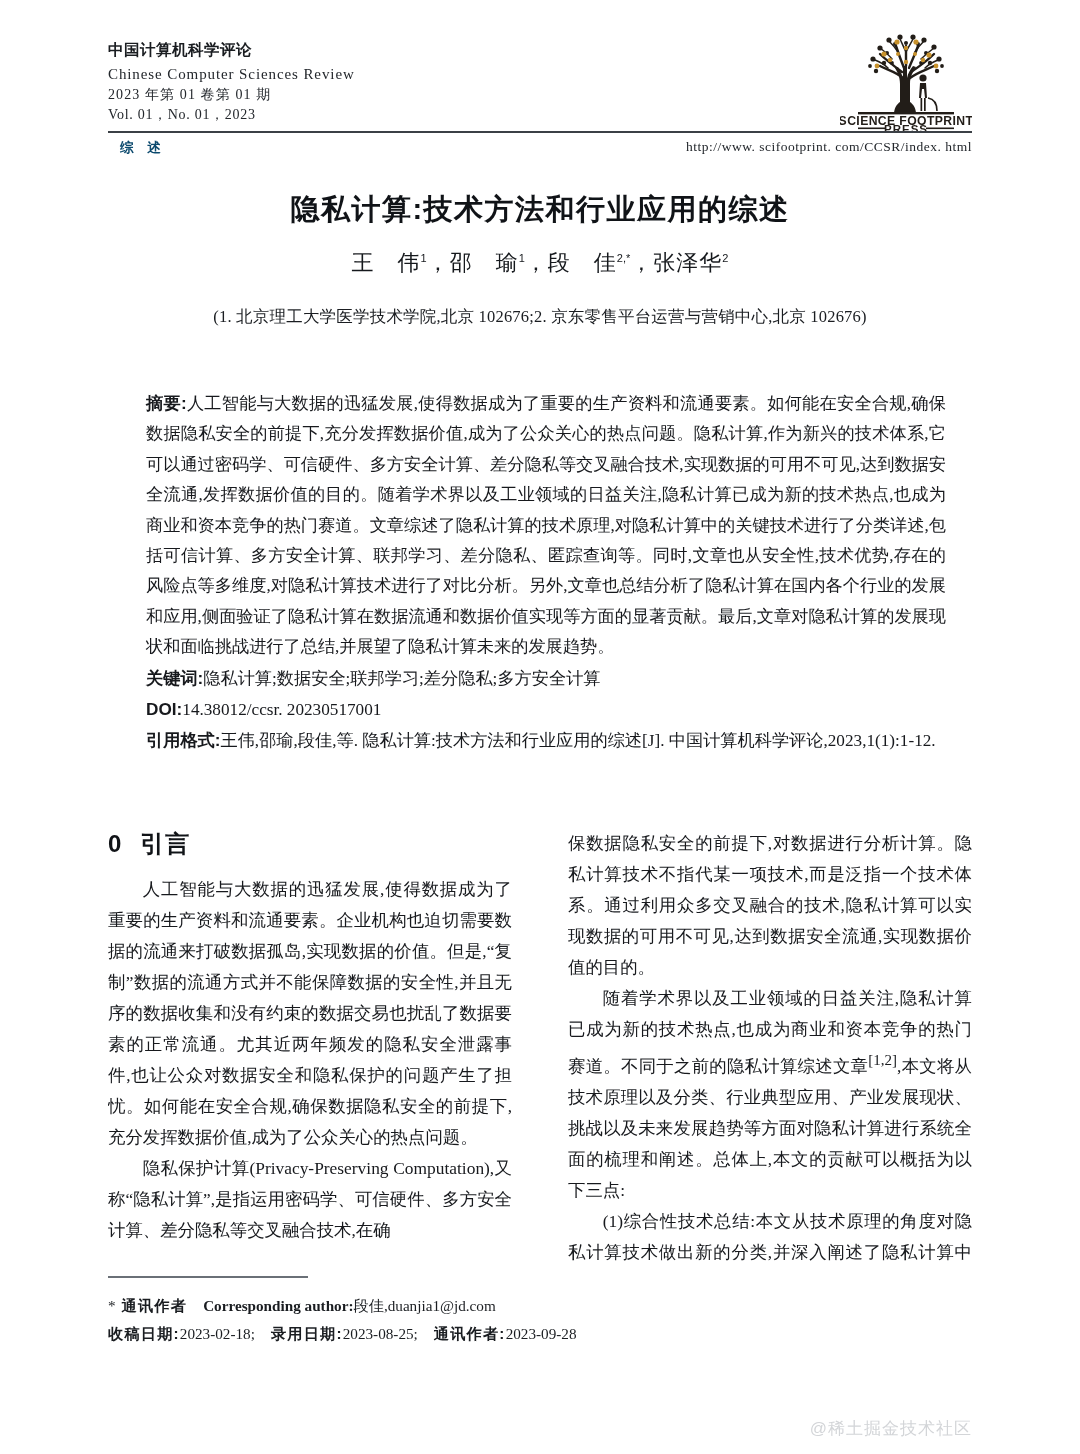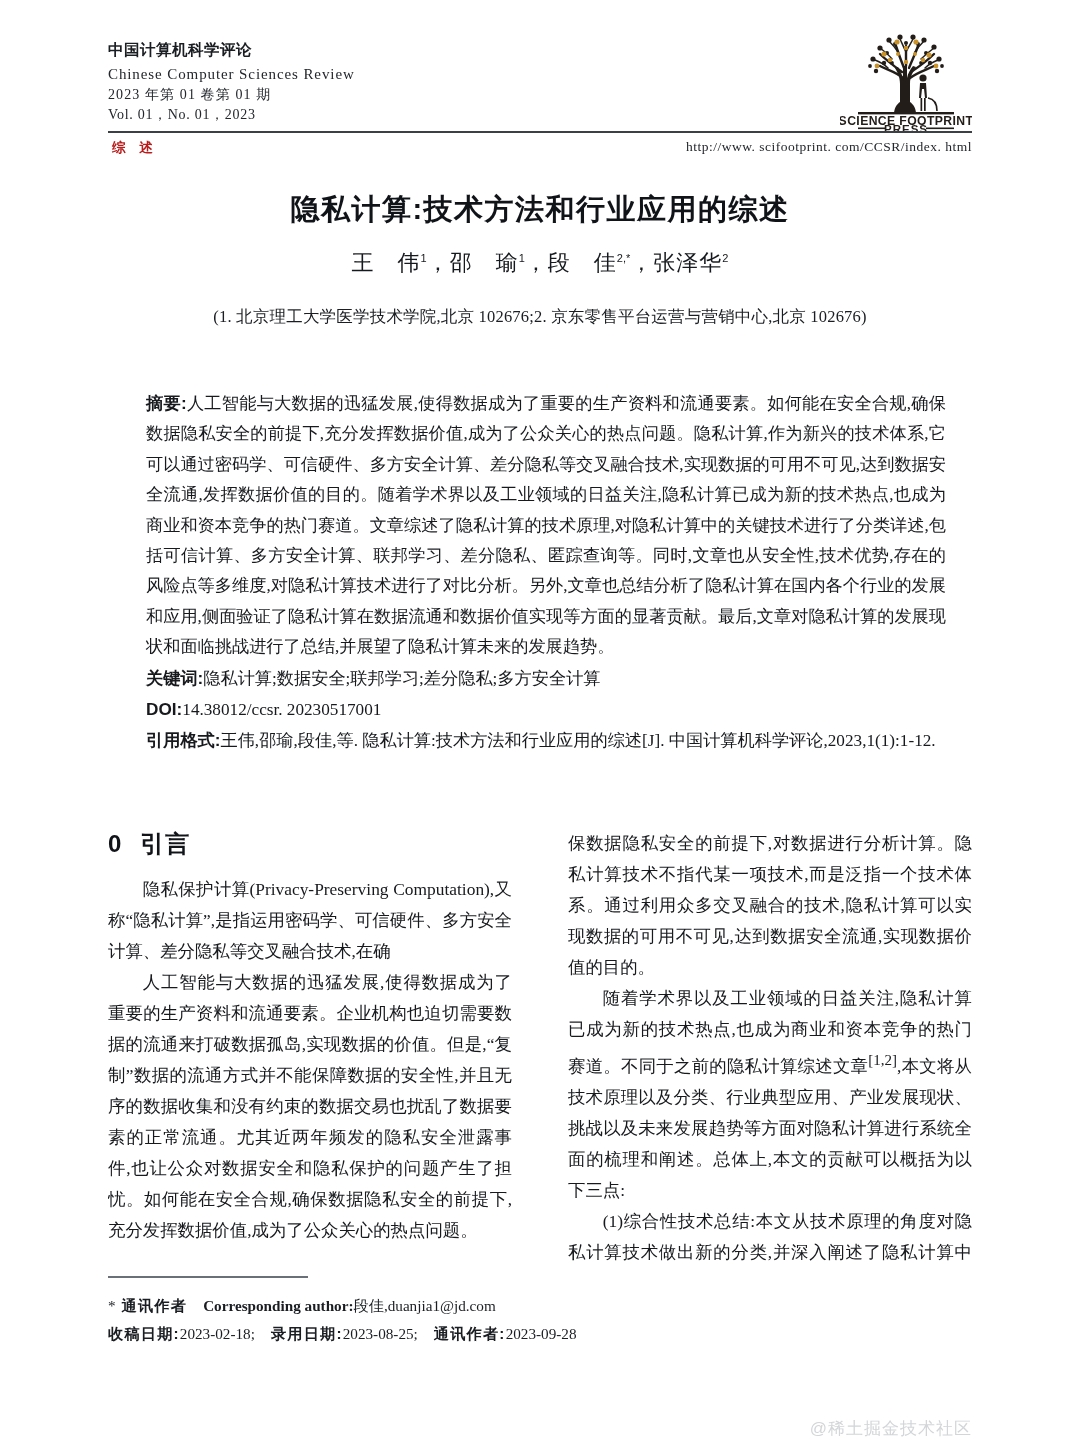--- a/index.html
+++ b/index.html
@@ -90,26 +90,26 @@
   }
   .subheader {
     position: absolute;
     left: 108px;
     top: 139px;
     width: 864px;
     height: 24px;
   }
   .sub-left {
     position: absolute;
-    left: 4px; top: 0;
+    left: 12px; top: 0;
     font-family: "Liberation Sans", "DejaVu Sans", sans-serif;
     font-weight: bold;
     font-size: 13.5px;
     letter-spacing: 5px;
-    color: #b91c1c;
+    color: #0c4a6e;
   }
   .sub-right {
     position: absolute;
     right: 0; top: 0;
     font-family: "Liberation Serif", serif;
     font-size: 13.5px;
     letter-spacing: 0.5px;
     color: #23272c;
   }
 
@@ -394,22 +394,22 @@
     <p class="abs-line"><span class="lbl">DOI:</span><span>14.38012/ccsr. 20230517001</span></p>
     <p class="abs-cite"><span class="lbl">引用格式:</span><span>王伟,邵瑜,段佳,等. 隐私计算:技术方法和行业应用的综述[J]. 中国计算机科学评论,2023,1(1):1-12.</span></p>
   </div>
 
   <div class="columns">
 
     <div class="col col-left">
       <h2 class="sec-head">
         <span class="num">0</span><span>引言</span>
       </h2>
+      <p class="body-para">人工智能与大数据的迅猛发展,使得数据成为了重要的生产资料和流通要素。企业机构也迫切需要数据的流通来打破数据孤岛,实现数据的价值。但是,“复制”数据的流通方式并不能保障数据的安全性,并且无序的数据收集和没有约束的数据交易也扰乱了数据要素的正常流通。尤其近两年频发的隐私安全泄露事件,也让公众对数据安全和隐私保护的问题产生了担忧。如何能在安全合规,确保数据隐私安全的前提下,充分发挥数据价值,成为了公众关心的热点问题。</p>
       <p class="body-para">隐私保护计算(Privacy-Preserving Computation),又称“隐私计算”,是指运用密码学、可信硬件、多方安全计算、差分隐私等交叉融合技术,在确</p>
-      <p class="body-para">人工智能与大数据的迅猛发展,使得数据成为了重要的生产资料和流通要素。企业机构也迫切需要数据的流通来打破数据孤岛,实现数据的价值。但是,“复制”数据的流通方式并不能保障数据的安全性,并且无序的数据收集和没有约束的数据交易也扰乱了数据要素的正常流通。尤其近两年频发的隐私安全泄露事件,也让公众对数据安全和隐私保护的问题产生了担忧。如何能在安全合规,确保数据隐私安全的前提下,充分发挥数据价值,成为了公众关心的热点问题。</p>
     </div>
 
     <div class="col col-right">
       <p class="body-para" style="text-indent:0">保数据隐私安全的前提下,对数据进行分析计算。隐私计算技术不指代某一项技术,而是泛指一个技术体系。通过利用众多交叉融合的技术,隐私计算可以实现数据的可用不可见,达到数据安全流通,实现数据价值的目的。</p>
       <p class="body-para"><span>随着学术界以及工业领域的日益关注,隐私计算已成为新的技术热点,也成为商业和资本竞争的热门赛道。不同于之前的隐私计算综述文章</span><sup>[1,2]</sup><span>,</span><span>本文将从技术原理以及分类、行业典型应用、产业发展现状、挑战以及未来发展趋势等方面对隐私计算进行系统全面的梳理和阐述。总体上,本文的贡献可以概括为以下三点:</span></p>
       <p class="body-para">(1)综合性技术总结:本文从技术原理的角度对隐私计算技术做出新的分类,并深入阐述了隐私计算中的关键技术,同时也总结了目前隐私计算的</p>
     </div>
   </div>
 
   <div class="foot-rule"></div>

